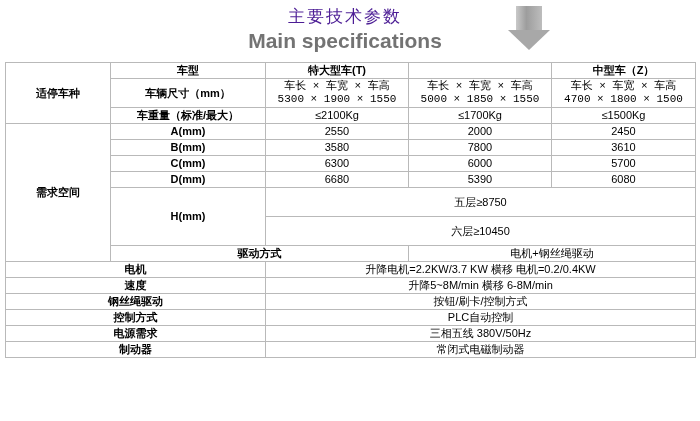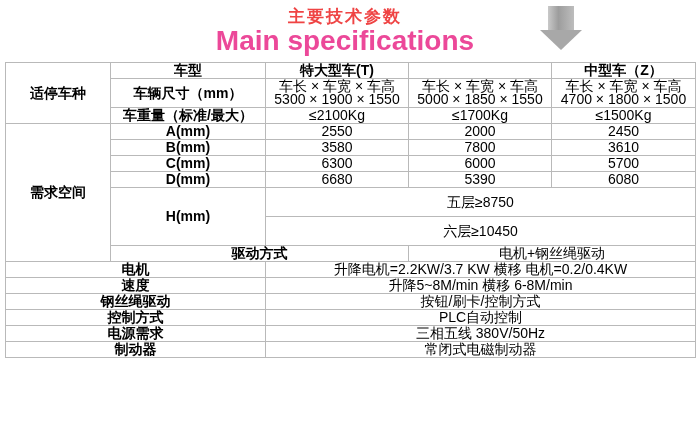--- a/index.html
+++ b/index.html
@@ -25,30 +25,30 @@
     height: 62px;
     text-align: center;
   }
   .header-inner {
     display: inline-block;
     position: relative;
     padding-right: 10px;
   }
   .title-cn {
     font-size: 17px;
-    font-weight: bold;
-    color: #ef4444;
+    font-weight: normal;
+    color: #4c1d95;
     letter-spacing: 2px;
     line-height: 22px;
     margin-top: 6px;
   }
   .title-en {
-    font-size: 28px;
+    font-size: 21px;
     font-weight: bold;
-    color: #ec4899;
+    color: #737373;
     line-height: 25px;
     letter-spacing: 0px;
   }
   .arrow-down {
     position: absolute;
     right: -56px;
     top: 6px;
     width: 0;
     height: 0;
   }
@@ -72,41 +72,42 @@
   }
   
   table.spec {
     border-collapse: collapse;
     width: 690px;
     margin: 0 5px;
     table-layout: fixed;
   }
   table.spec td {
     border: 1px solid #b9b9b9;
-    font-size: 14px;
+    font-size: 11px;
     text-align: center;
     vertical-align: middle;
     padding: 1px 2px;
     line-height: 13px;
     background: #ffffff;
   }
   
   td.grey {
     background: linear-gradient(to bottom, #fbfbfb 0%, #e6e6e6 45%, #d2d2d2 55%, #f0f0f0 100%);
     font-weight: bold;
   }
   td.greyhdr {
     background: linear-gradient(to bottom, #fbfbfb 0%, #e8e8e8 45%, #d4d4d4 55%, #f2f2f2 100%);
     font-weight: bold;
   }
   td.white {
     background: #ffffff;
   }
   .two-line span {
     display: block;
+    font-family: Liberation Mono, monospace;
   }
 </style>
 </head>
 <body>
 
 <div class="page">
 
   <div class="header">
     <div class="header-inner">
       <div class="title-cn">主要技术参数</div>

